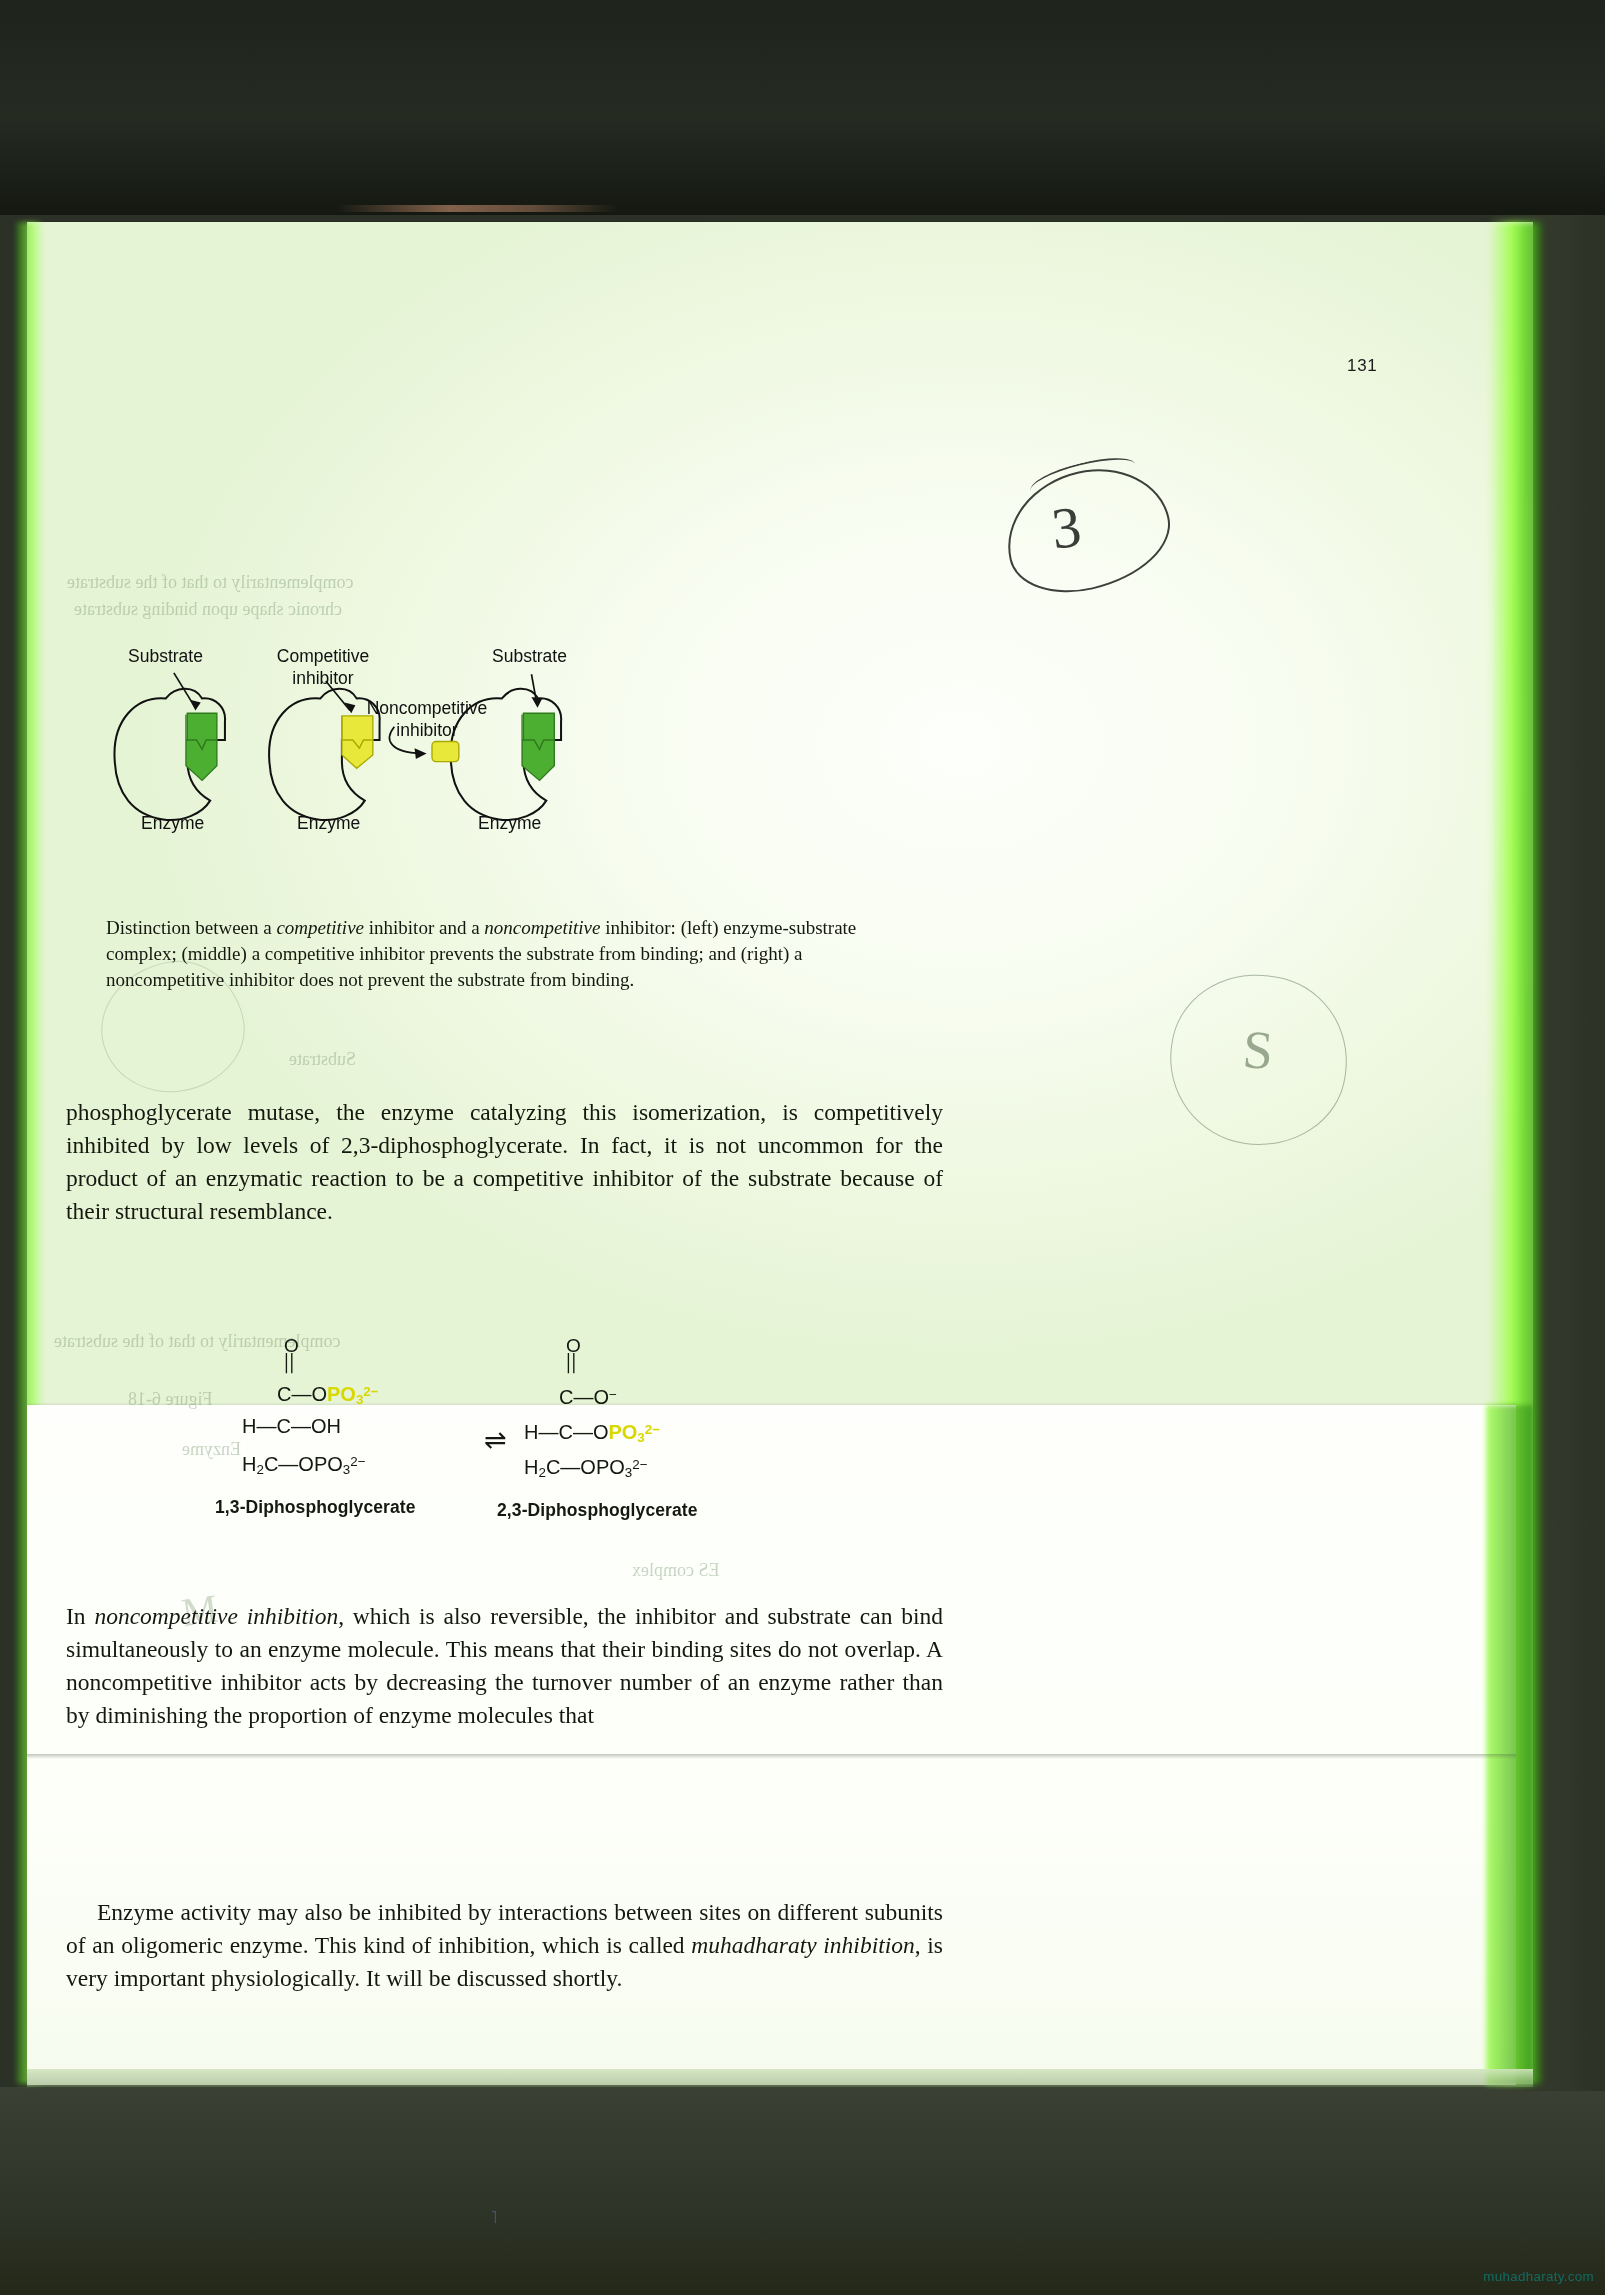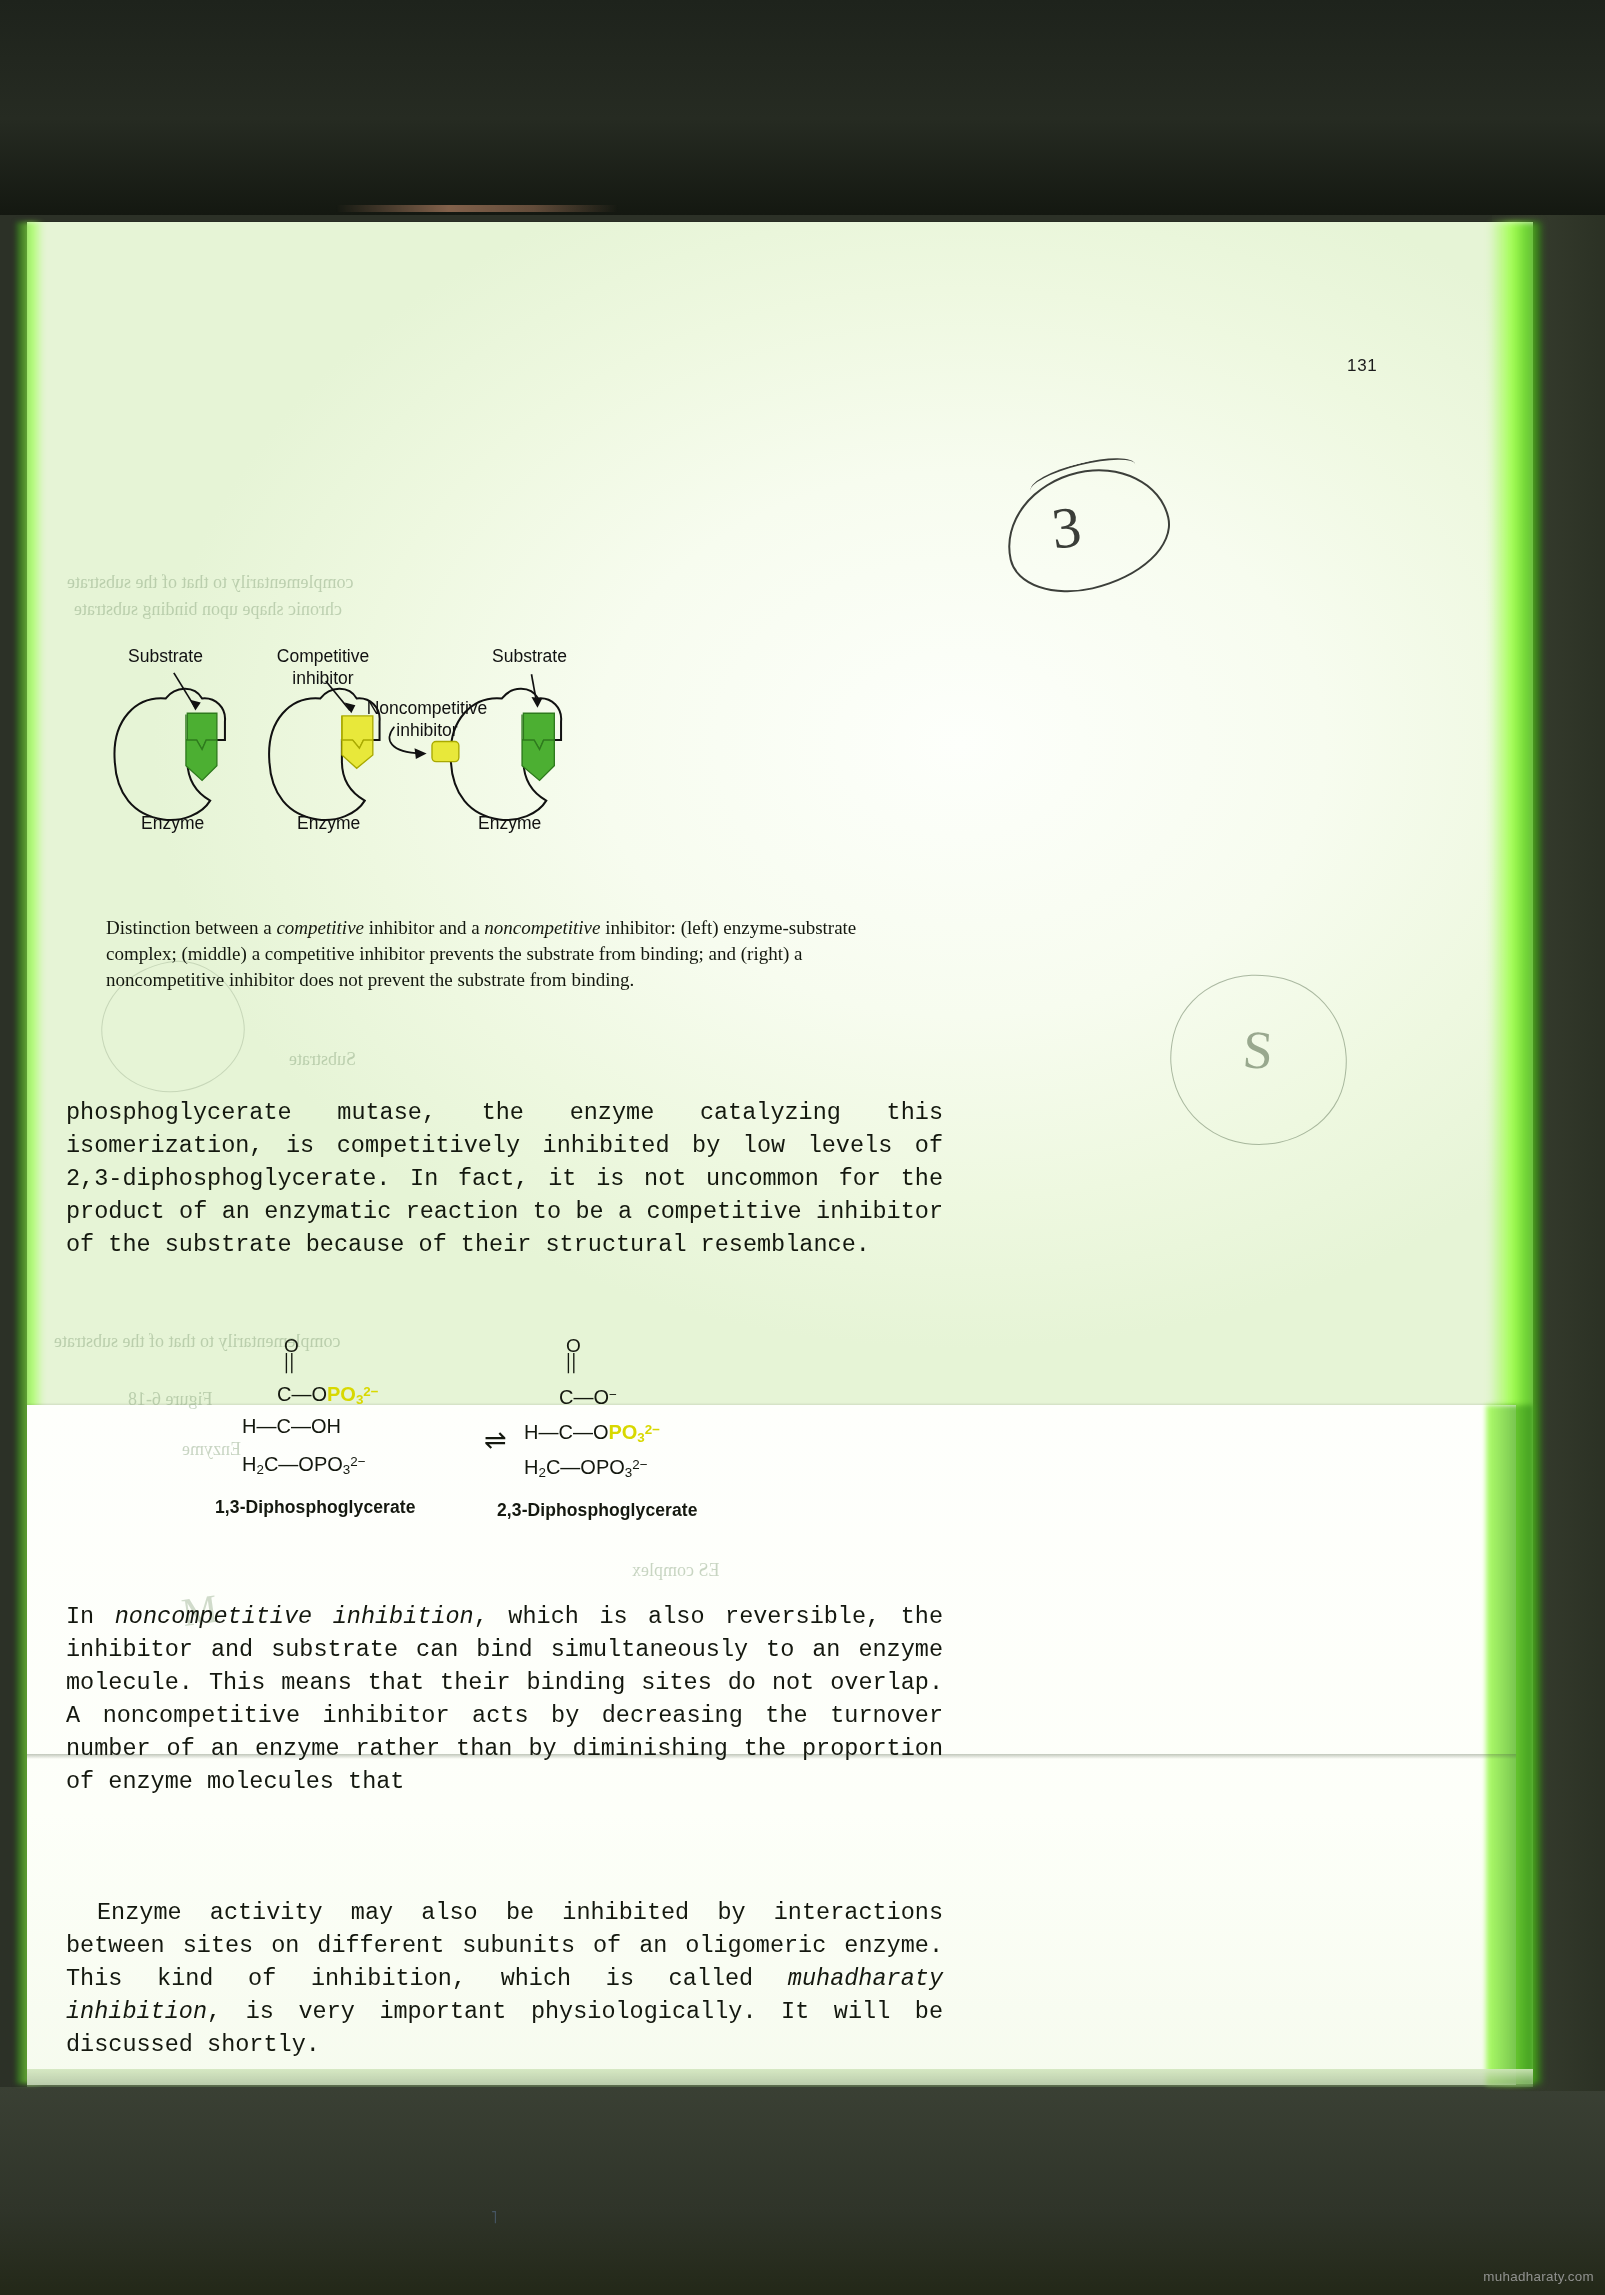--- a/index.html
+++ b/index.html
@@ -218,21 +218,21 @@
     font-size: 17.5px;
     letter-spacing: 0.3px;
   }
   .fig-caption i { font-style: italic; }
 
   
   .body-col {
     position: absolute;
     left: 39px;
     width: 877px;
-    font-family: Liberation Mono, monospace;
+    font-family: Liberation Serif, serif;
     font-size: 23.5px;
     line-height: 33px;
     color: #14180f;
     text-align: justify;
   }
   .para1 { top: 874px; }
   .para2 { top: 1378px; }
   .para2b { top: 1550px; }
   .para3 { top: 1674px; }
   .indent { text-indent: 31px; }
@@ -282,21 +282,21 @@
     left: 289px; top: 86px;
     font-size: 27px;
     color: #14180f;
   }
   .watermark {
     position: absolute;
     right: 12px;
     bottom: 10.8px;
     font-family: "Liberation Sans", sans-serif;
     font-size: 13.4px;
-    color: #a3a3a3;
+    color: #0f766e;
     letter-spacing: 0.3px;
     opacity: .85;
   }
 </style>
 </head>
 <body>
 
 <div class="scan-bg"></div>
 <div class="scan-top-dark"></div>
 <div class="scan-top-glint"></div>

